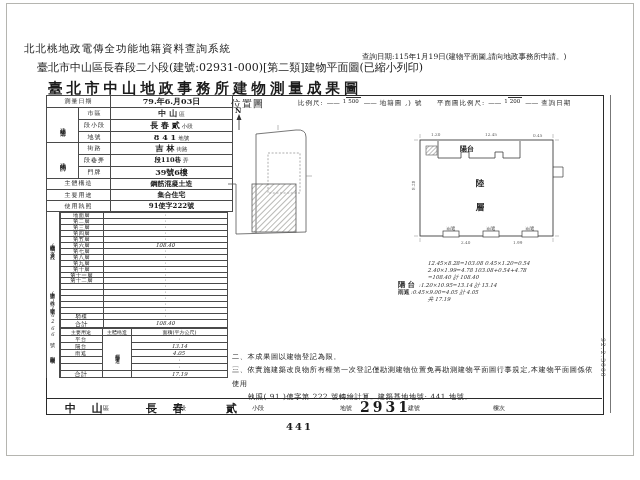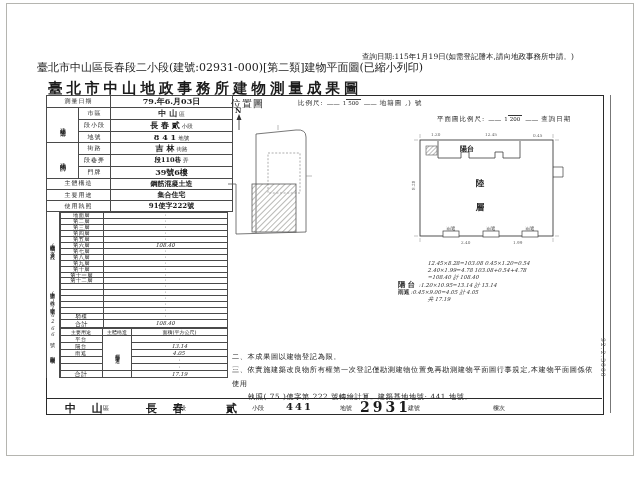--- a/index.html
+++ b/index.html
@@ -33,54 +33,55 @@
   .strip .seg{writing-mode:vertical-rl;text-orientation:upright;font-size:5.2px;letter-spacing:0.5px;
               color:#222;flex:0 0 auto;text-align:center;}
   .blk table{margin-left:13px;width:169px;}
   .hw{font-style:italic;color:#2c2c2c;transform:skewX(-6deg);display:inline-block;}
   .t3 td{height:6px;line-height:6px;}
   .t3 .hd{font-size:5px;text-align:center;letter-spacing:0;}
 
   
   .locLbl{position:absolute;left:231px;top:97px;font-size:10px;letter-spacing:1px;}
   .north{position:absolute;left:235px;top:106px;font-size:7px;font-weight:bold;}
-  .scaleRow{position:absolute;font-size:6.5px;display:flex;align-items:center;gap:3px;letter-spacing:1px;}
+  .scaleRow{position:absolute;font-size:6.5px;display:flex;gap:3px;letter-spacing:1px;}
   .frac{display:inline-block;text-align:center;font-size:5.5px;line-height:5.5px;letter-spacing:0;}
   .frac .den{border-top:1px solid #333;padding:0 2px;}
   .dash{letter-spacing:0;}
 
   
   .calc{position:absolute;left:398px;top:260px;width:208px;font-size:5.4px;color:#333;line-height:7px;}
   .calc .ind{padding-left:30px;display:block;}
   .calc .big{font-size:7.5px;font-weight:bold;letter-spacing:2px;font-style:normal;transform:none;}
   .calc .mid{font-size:5.8px;font-weight:bold;font-style:normal;transform:none;}
 
   
   .notes{position:absolute;left:232px;top:336px;width:368px;font-size:7.2px;line-height:13.5px;
          letter-spacing:0.6px;color:#1d1d1d;}
   .notes .ind{padding-left:16px;display:block;}
 
   
   .footer{position:absolute;left:46px;top:398px;width:556px;height:15px;border-top:1px solid #2a2a2a;}
   .footer span{position:absolute;top:2px;}
   .fv{font-weight:bold;font-size:11px;letter-spacing:6px;}
   .fl{font-size:6px;color:#222;top:5px !important;}
-  .fnum{font-weight:bold;font-size:10px;letter-spacing:2px;}
+  .fnum{font-weight:bold;font-size:10px;letter-spacing:2px;margin-top:20px;}
   .fbig{font-weight:bold;font-size:14px;letter-spacing:3px;}
 
   svg text{font-family:"DejaVu Serif","Liberation Serif",serif;}
 </style>
 </head>
 <body>
 
 <div class="page">
   <div class="scanb"></div>
 
+  <div class="hdr1">北北桃地政電傳全功能地籍資料查詢系統</div>
   <div class="hdr2">臺北市中山區長春段二小段(建號:02931-000)[第二類]建物平面圖(已縮小列印)</div>
-  <div class="hdrd">查詢日期:115年1月19日(如需登記謄本,請向地政事務所申請。)</div>
+  <div class="hdrd">查詢日期:115年1月19日(建物平面圖,請向地政事務所申請。)</div>
 
   <div class="title">臺北市中山地政事務所建物測量成果圖</div>
   <div class="frame"></div>
   <div class="extline"></div>
   <div class="sidecode">92.2.3000</div>
 
   <div class="lt">
 
     <table class="t t1">
       <tbody>
@@ -266,21 +267,21 @@
   </svg>
 
   <div class="scaleRow" style="left:298px;top:99px">
     <span>比例尺:</span>
     <span class="dash">——</span>
     <span class="frac"><span>1</span><span class="den">500</span></span>
     <span class="dash">——</span>
     <span>地籍圖 ,) 號</span>
   </div>
 
-  <div class="scaleRow" style="left:437px;top:115px">
+  <div class="scaleRow" style="left:437px;top:99px">
     <span>平面圖比例尺:</span>
     <span class="dash">——</span>
     <span class="frac"><span>1</span><span class="den">200</span></span>
     <span class="dash">——</span>
     <span>查詢日期</span>
   </div>
 
   <svg style="position:absolute;left:228px;top:116px" width="100" height="130" viewBox="0 0 100 130">
     <defs>
       <pattern id="h2" width="4" height="4" patternUnits="userSpaceOnUse" patternTransform="rotate(45)">
@@ -335,21 +336,21 @@
       <span class="mid">雨遮</span>
       <span class="hw">:0.45×9.00=4.05  計 4.05</span>
     </div>
     <span class="ind hw">共 17.19</span>
   </div>
 
   <div class="notes">
     <br>
     <span>二、本成果圖以建物登記為限。</span><br>
     <span>三、依實施建築改良物所有權第一次登記僅勘測建物位置免再勘測建物平面圖行事規定,本建物平面圖係依使用</span><br>
-    <span class="ind">執照( 75 )使字第 222 號轉繪計算。建築基地地號: 441 地號。</span>
+    <span class="ind">執照( 91 )使字第 222 號轉繪計算。建築基地地號: 441 地號。</span>
   </div>
 
   <div class="footer">
     <span class="fv" style="left:19px">中 山</span>
     <span class="fl" style="left:57px">區</span>
     <span class="fv" style="left:100px">長 春</span>
     <span class="fl" style="left:134px">段</span>
     <span class="fv" style="left:180px;letter-spacing:0">貳</span>
     <span class="fl" style="left:206px">小段</span>
     <span class="fnum" style="left:240px">441</span>

